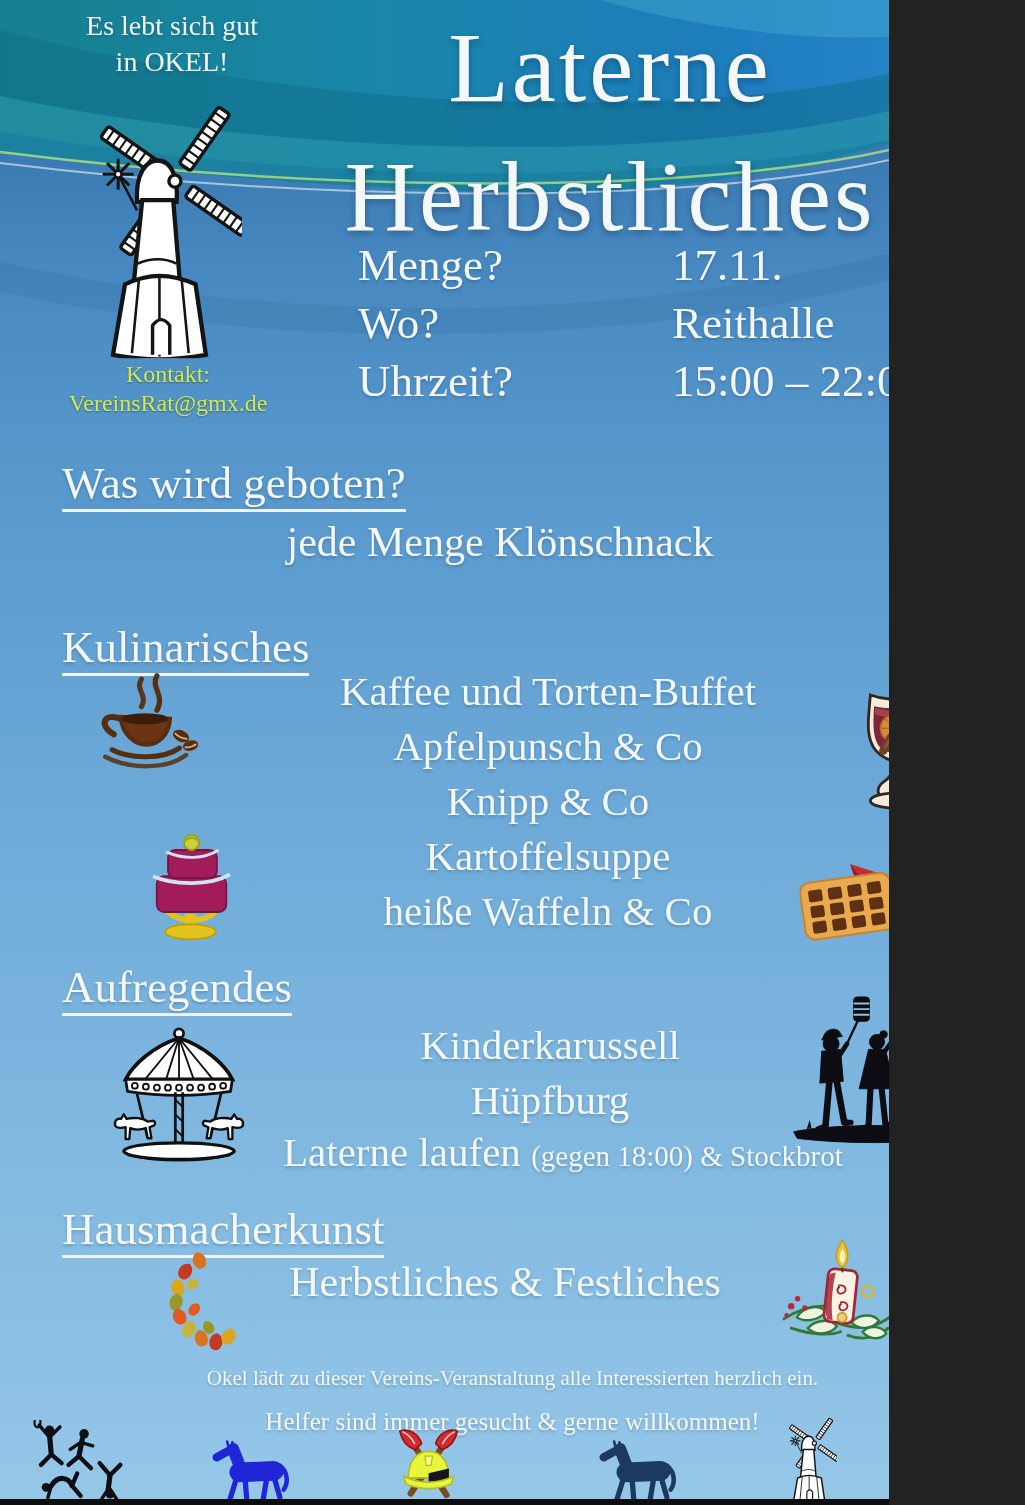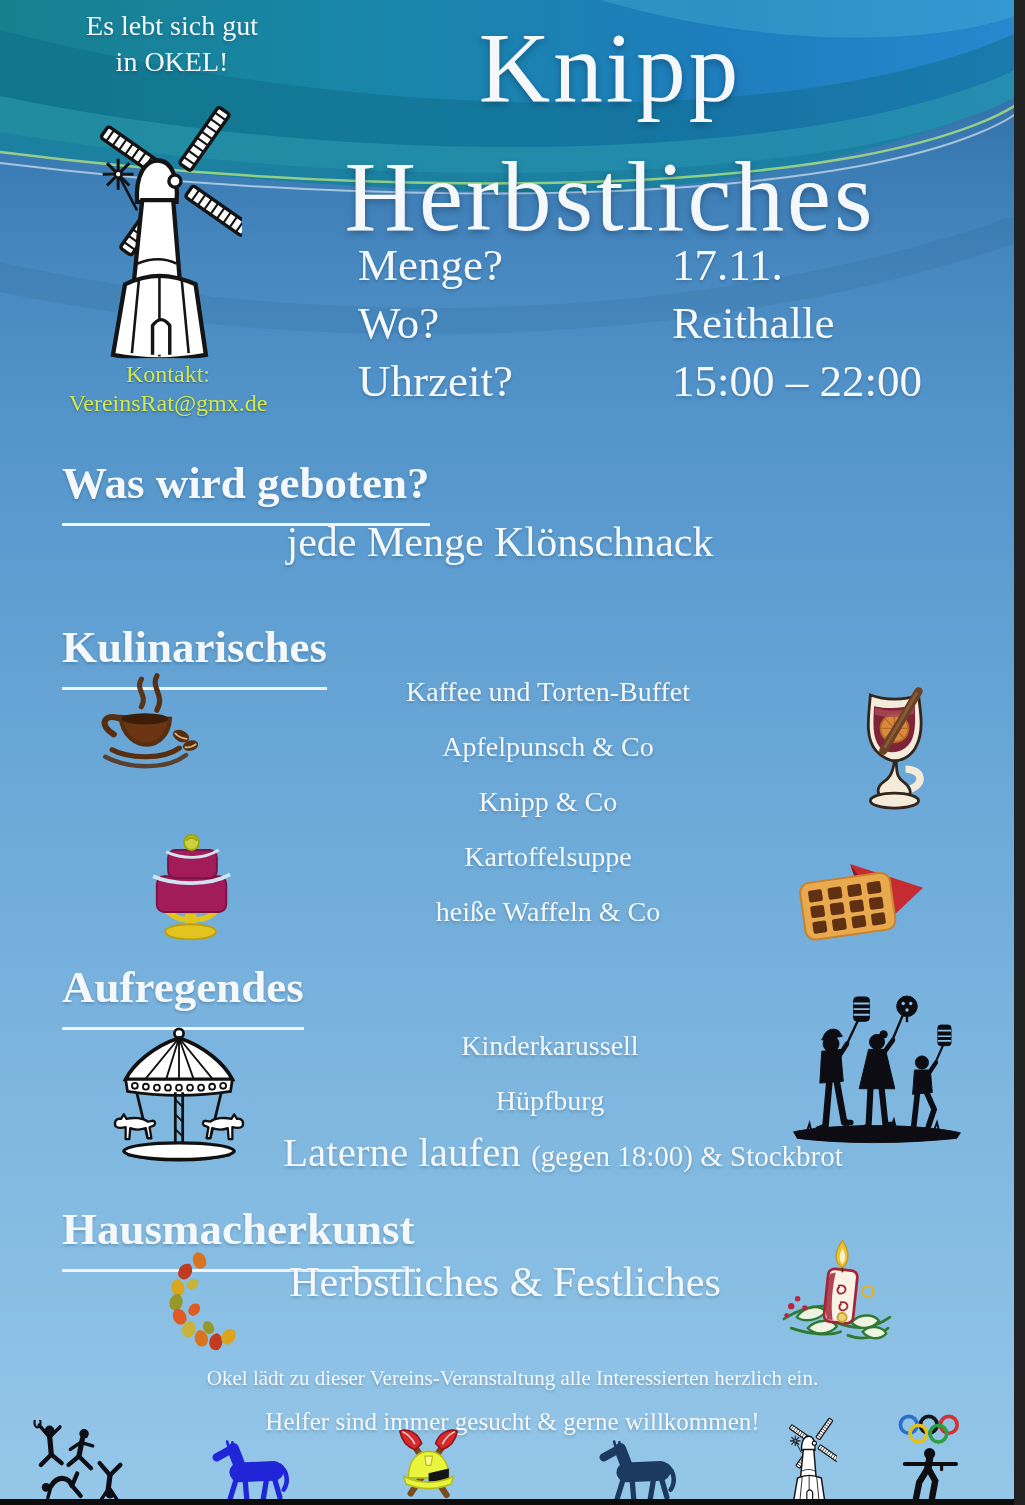--- a/index.html
+++ b/index.html
@@ -1,38 +1,38 @@
 <!DOCTYPE html>
 <html><head>
 <meta charset="utf-8">
 <style>
   html,body{margin:0;padding:0;background:#222;}
   .poster{
-    position:relative;width:1014px;height:1505px;overflow:hidden;
+    position:relative;width:889px;height:1505px;overflow:hidden;
     font-family:"Liberation Serif","DejaVu Serif",serif;
     background:linear-gradient(180deg,
       #27669e 0%, #2e6ca4 4%, #3a7ab2 10%, #4687bf 17%,
       #5293c9 27%, #5f9ed1 39%, #6ca9d8 53%, #78b2dd 66%,
       #83bae1 79%, #8dc1e5 90%, #95c7e8 100%);
   }
   .abs{position:absolute;}
   .txt{color:#f4f8fb;text-shadow:0 2px 3px rgba(10,30,55,.22);}
   .waves{position:absolute;top:0;left:0;width:1025px;height:470px;}
   .tagline{top:8px;left:38px;width:268px;text-align:center;font-size:28px;line-height:1.28;}
   .contact{top:360px;left:16px;width:304px;text-align:center;font-weight:normal;
            font-size:24px;line-height:1.2;color:#d3e94a;text-shadow:0 1px 2px rgba(10,30,55,.45);}
   .title{top:4px;left:210px;width:800px;text-align:center;font-size:99px;line-height:1.3;
          letter-spacing:3px;text-shadow:0 3px 6px rgba(8,25,48,.35);}
   .windmill-big{left:70px;top:84px;width:172px;height:282px;}
   .info{top:236px;left:358px;width:640px;font-size:45px;}
   .info-row{height:58px;line-height:58px;white-space:nowrap;}
   .info-label{display:inline-block;width:314px;}
   .sec-heading{left:62px;font-size:45px;line-height:1.12;}
-  .sec-heading span{border-bottom:3px solid #eef4f8;padding-bottom:15px;font-weight:bold;}
-  .center-list{text-align:center;font-size:28px;line-height:55px;white-space:nowrap;}
+  .sec-heading span{border-bottom:3px solid #eef4f8;padding-bottom:1px;}
+  .center-list{text-align:center;font-size:41px;line-height:55px;white-space:nowrap;}
   .offer-item{top:518px;left:150px;width:700px;text-align:center;font-size:42px;}
   .lantern{top:1128px;left:283px;white-space:nowrap;font-size:41px;}
   .lantern small{font-size:29px;}
   .crafts-item{top:1258px;left:155px;width:700px;text-align:center;font-size:42px;}
   .invitation{top:1366px;left:0;width:1025px;text-align:center;font-size:21px;}
   .helpers{top:1408px;left:0;width:1025px;text-align:center;font-size:25px;}
   .bottom-strip{left:0;right:0;bottom:0;height:6px;background:#0d0d0d;}
   .icon{pointer-events:none;}
 </style>
 </head>
@@ -112,21 +112,21 @@
   <svg class="abs windmill-big icon" viewBox="0 0 200 310">
     <use href="#windmill-sym"></use>
   </svg>
 
   <div class="abs contact">
     <div>Kontakt:</div>
     <div>VereinsRat@gmx.de</div>
   </div>
 
   <div class="abs title txt">
-    <div>Knipp</div>
+    <div>Laterne</div>
     <div>Herbstliches</div>
   </div>
 
   <div class="abs info txt">
     <div class="info-row">
       <span class="info-label">Menge?</span><span class="info-value">17.11.</span>
     </div>
     <div class="info-row">
       <span class="info-label">Wo?</span><span class="info-value">Reithalle</span>
     </div>

